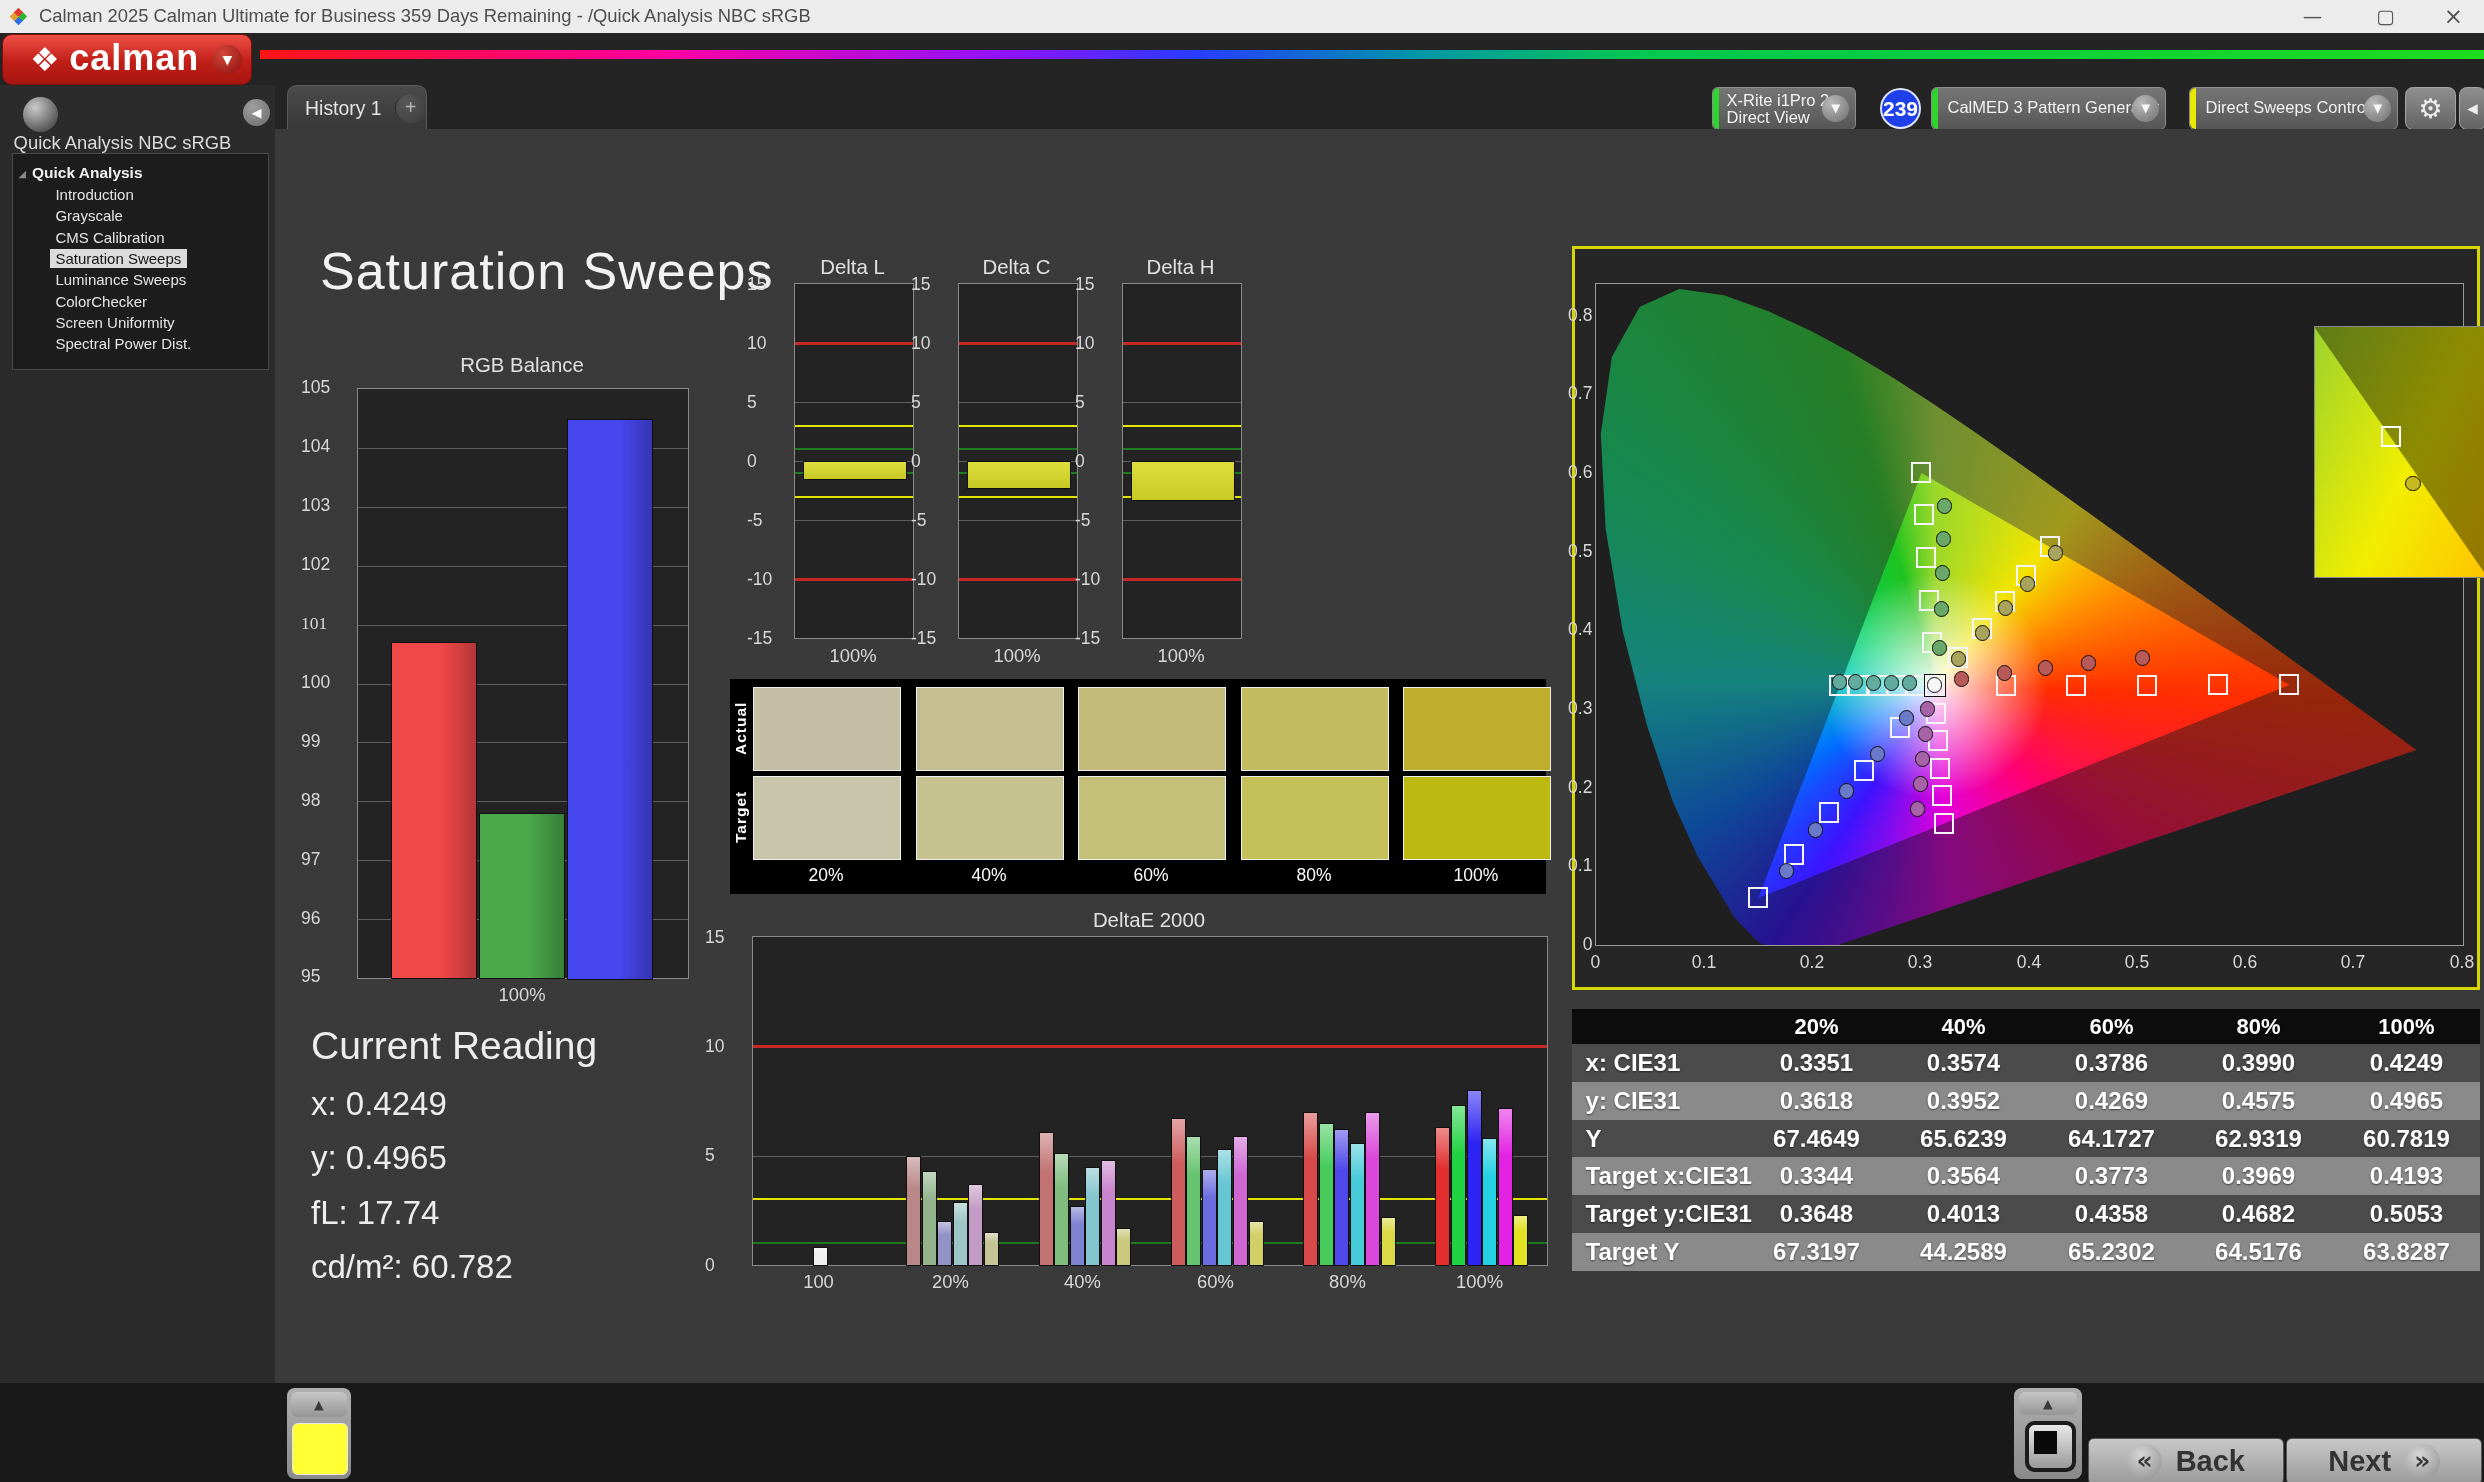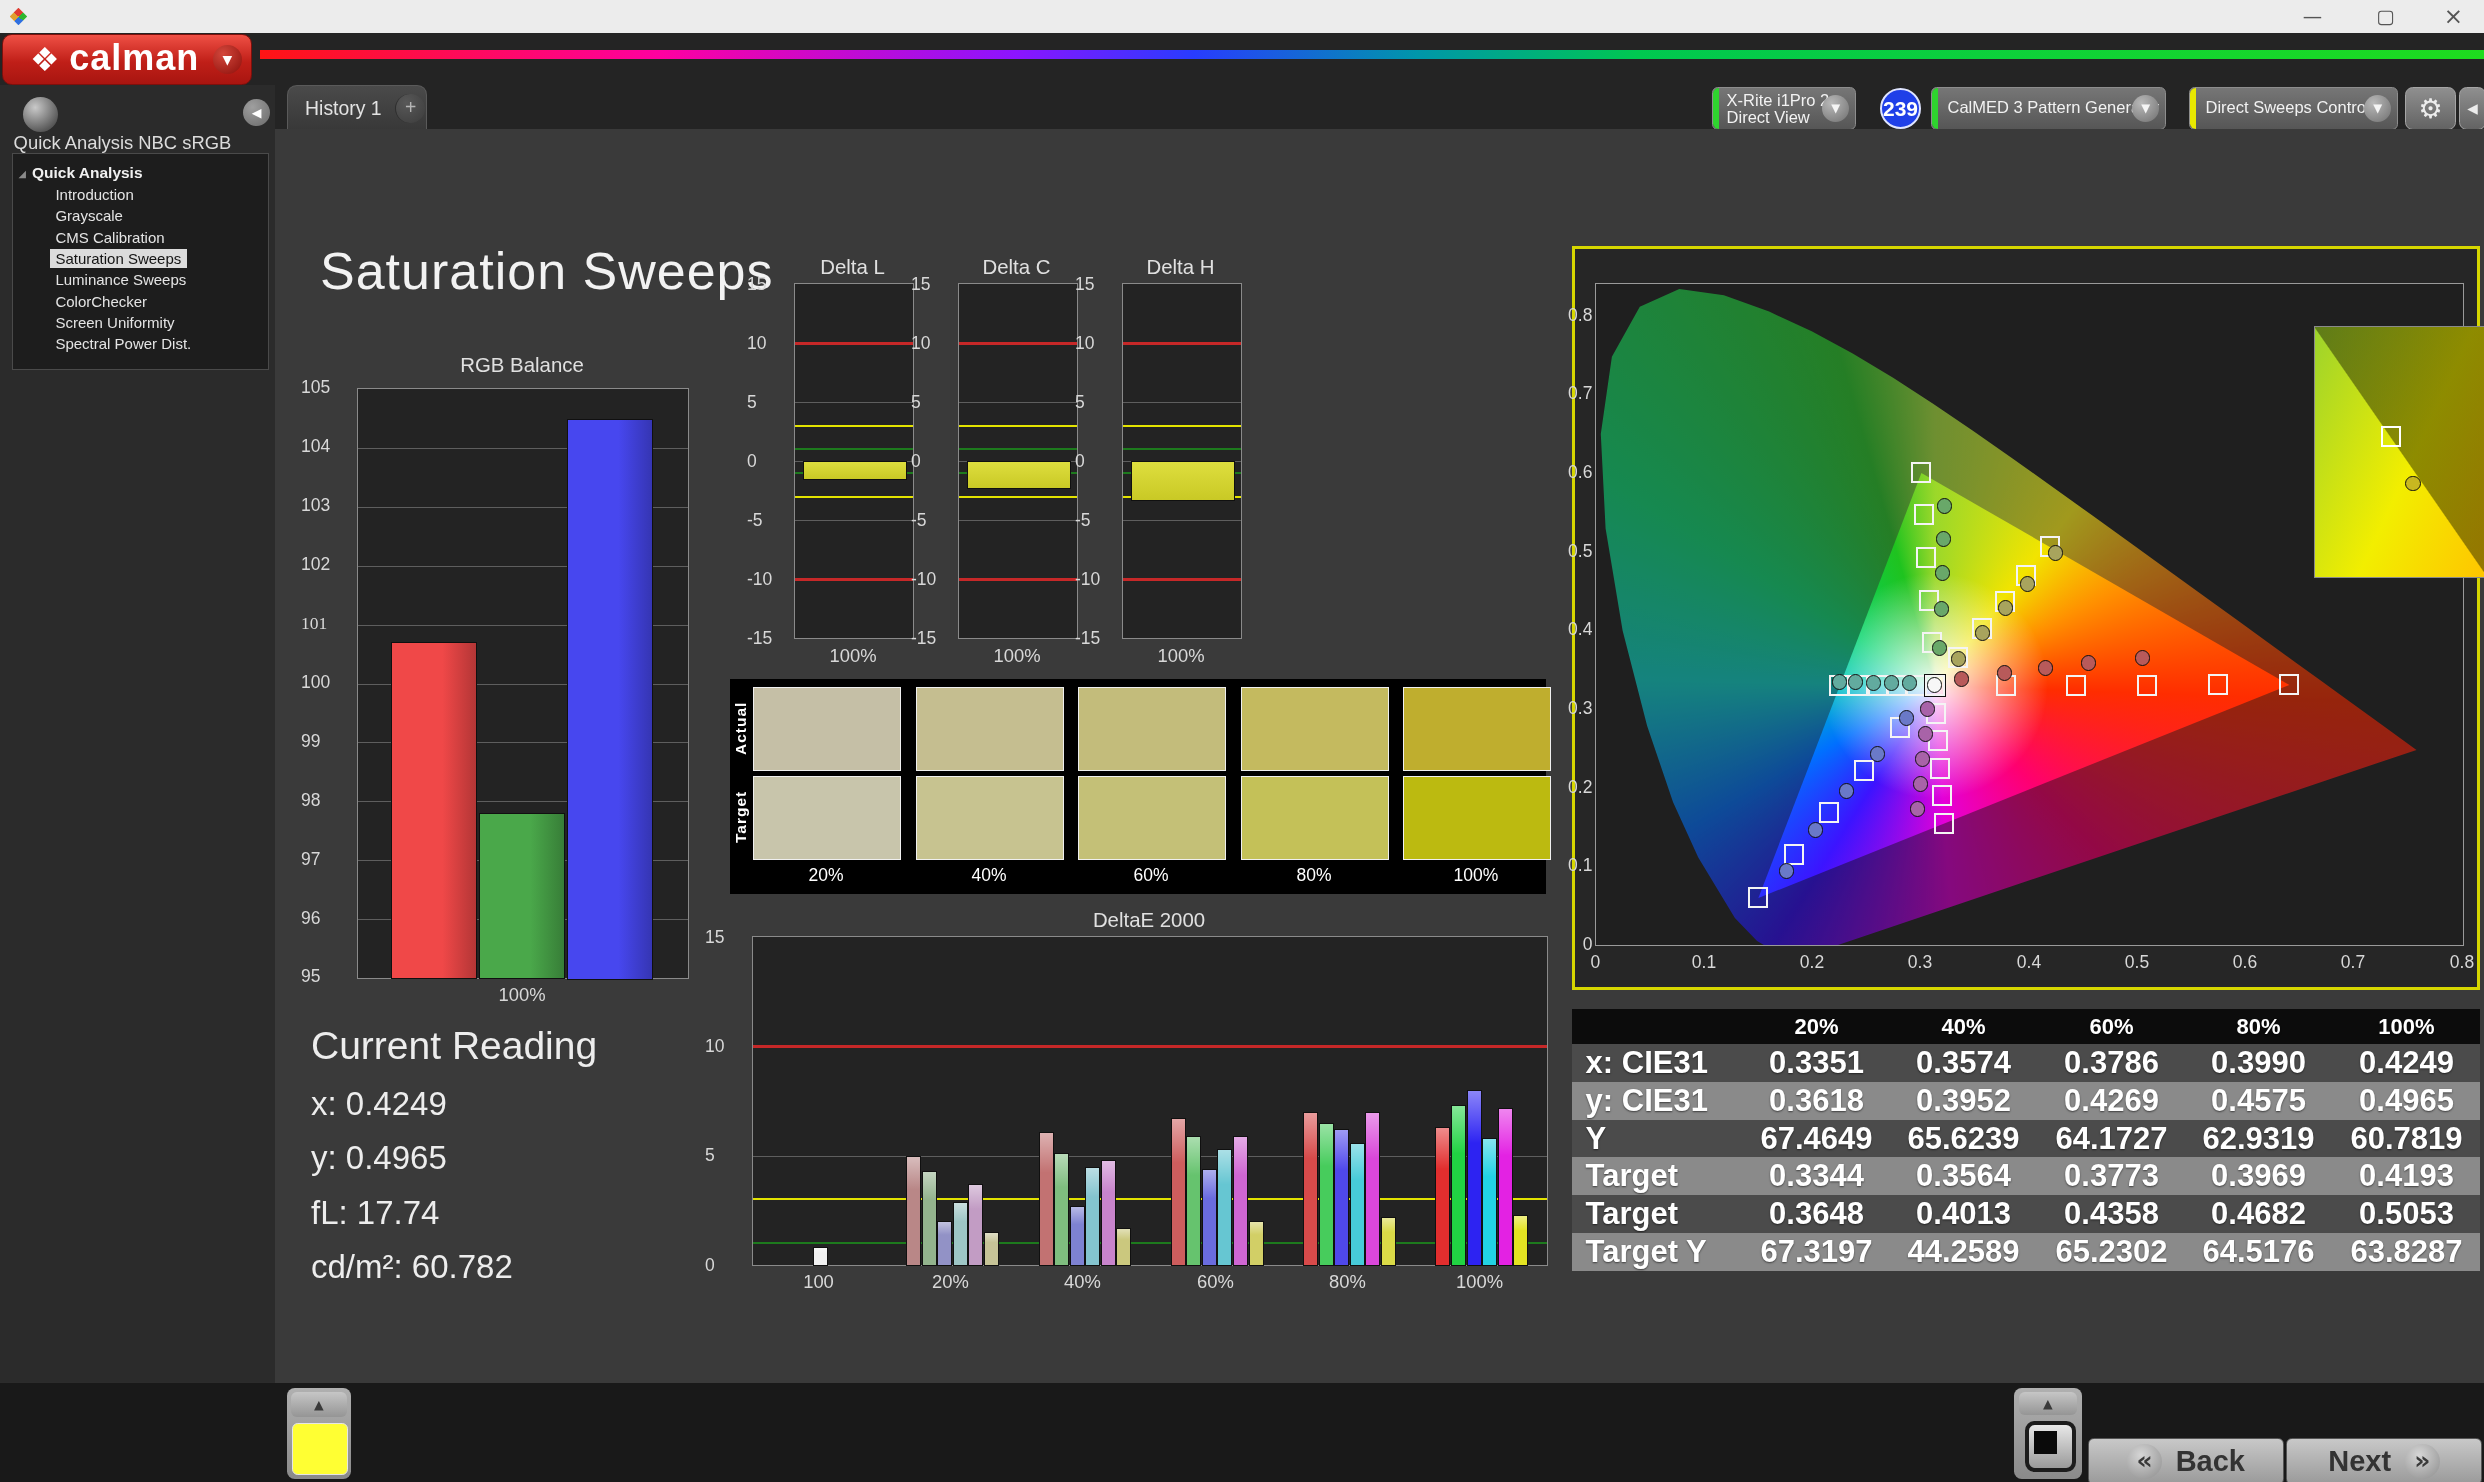--- a/index.html
+++ b/index.html
@@ -102,21 +102,21 @@
     background:linear-gradient(115deg,#9cd32c,#f2ee00 55%,#ffc400);}
   #cie-inset .shade{position:absolute;left:0;top:0;width:100%;height:100%;
     background:linear-gradient(to top right,rgba(0,0,0,0) 49.6%,rgba(20,20,0,.45) 50%);}
   #cie-inset .cie-sq{border-color:#fff;}
   .cie-xtick{position:absolute;text-align:center;font-size:17.5px;color:#d8d8d8;}
   .cie-ytick{position:absolute;text-align:right;font-size:17.5px;color:#d8d8d8;}
 
   
   #meas-table{left:1572px;top:1009px;width:908px;}
   .t-row{position:absolute;left:0;width:908px;height:38px;}
-  .t-cell{position:absolute;top:0;height:38px;line-height:38px;color:#fff;font-weight:700;font-size:31px;
+  .t-cell{position:absolute;top:0;height:38px;line-height:38px;color:#fff;font-weight:700;font-size:24px;
     text-align:center;text-shadow:0 1px 1.9px rgba(0,0,0,.55);}
   .t-label{text-align:left;padding-left:13.6px;}
   .t-head{background:#0c0c0c;height:35px;}
   .t-head .t-cell{height:35px;line-height:35px;font-size:22px;}
 
   
   #bottombar{left:0;top:1383px;width:2484px;height:100px;background:#191919;}
   #pat-side{left:287px;top:4.9px;width:64px;height:91px;background:linear-gradient(#b0b0b0,#8a8a8a);border-radius:7.8px;}
   #pat-side .uparrow{position:absolute;left:3.9px;top:3.9px;width:56px;height:25px;border-radius:5.8px;
     background:linear-gradient(#c6c6c6,#959595);color:#3a3a3a;text-align:center;line-height:25px;font-size:12.6px;}
@@ -133,20 +133,21 @@
   .navbtn .chev{width:35px;height:35px;border-radius:50%;background:radial-gradient(circle at 40% 32%,#d6d6d6,#8c8c8c);
     text-align:center;line-height:33px;font-size:25px;color:#3a3a3a;}
 </style>
 </head>
 <body>
 
 <div id="root">
 
   <div id="titlebar" class="abs">
     <div class="abs app-icon"></div>
+    <div class="abs title-text">Calman 2025 Calman Ultimate for Business 359 Days Remaining  - /Quick Analysis NBC sRGB</div>
     <div class="abs winbtn glyph" style="left:2290px">—</div>
     <div class="abs winbtn glyph" style="left:2363px">▢</div>
     <div class="abs winbtn glyph" style="left:2431px;font-size:23px">×</div>
   </div>
 
   <div id="appheader" class="abs">
     <div id="logo-btn" class="abs">
       <span id="logo-diamond" class="glyph">❖</span>
       <span id="logo-text">calman</span>
       <span id="logo-dd" class="glyph">▼</span>

